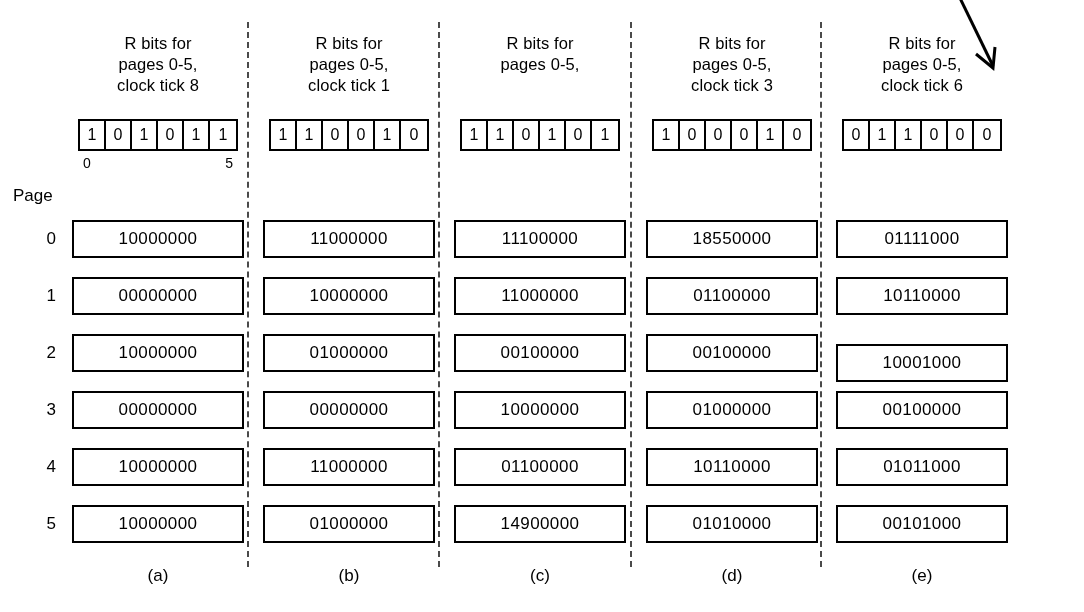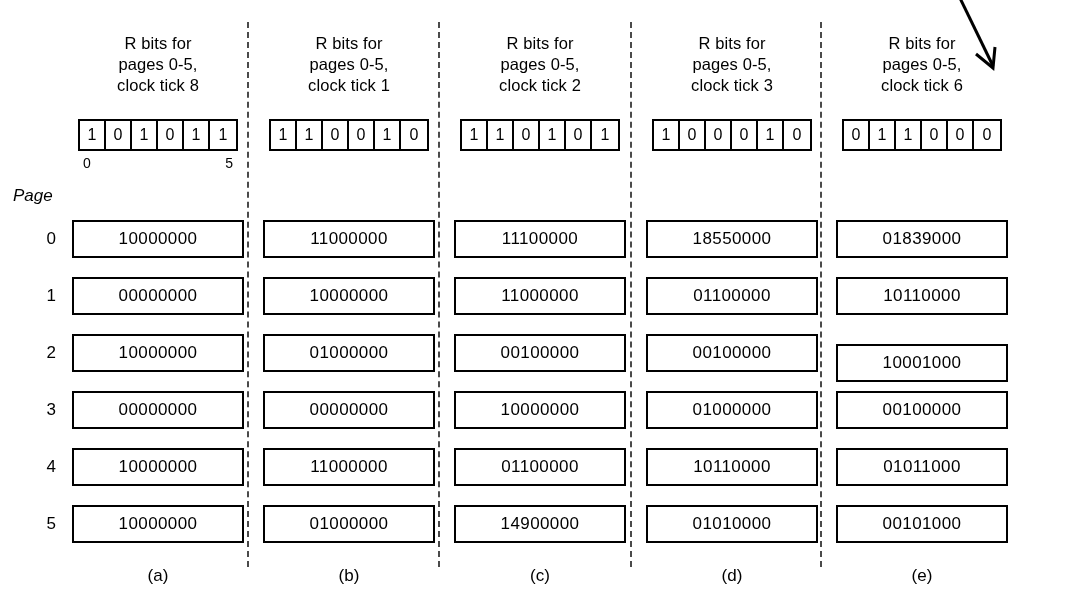--- a/index.html
+++ b/index.html
@@ -112,21 +112,20 @@
     text-align: center;
     font-size: 17px;
   }
 
   
   #page-label {
     position: absolute;
     left: 13px;
     top: 186px;
     font-size: 17px;
-    font-style: italic;
   }
   .page-num {
     position: absolute;
     left: 38px;
     width: 18px;
     text-align: right;
     font-size: 17px;
     height: 38px;
     line-height: 38px;
   }
@@ -205,21 +204,20 @@
     <div class="wordbox" style="top:391px">00000000</div>
     <div class="wordbox" style="top:448px">11000000</div>
     <div class="wordbox" style="top:505px">01000000</div>
     <div class="caption">(b)</div>
   </div>
 
   <div class="column" style="left:444px">
     <div class="col-header">
       <span class="hline">R bits for</span>
       <span class="hline">pages 0-5,</span>
-      <span class="hline">clock tick 2</span>
     </div>
     <div class="rbits">
       <div class="rbit">1</div>
       <div class="rbit">1</div>
       <div class="rbit">0</div>
       <div class="rbit">1</div>
       <div class="rbit">0</div>
       <div class="rbit">1</div>
     </div>
     <div class="wordbox" style="top:220px">11100000</div>
@@ -261,21 +259,21 @@
       <span class="hline">clock tick 6</span>
     </div>
     <div class="rbits">
       <div class="rbit">0</div>
       <div class="rbit">1</div>
       <div class="rbit">1</div>
       <div class="rbit">0</div>
       <div class="rbit">0</div>
       <div class="rbit">0</div>
     </div>
-    <div class="wordbox" style="top:220px">01839000</div>
+    <div class="wordbox" style="top:220px">01111000</div>
     <div class="wordbox" style="top:277px">10110000</div>
     <div class="wordbox" style="top:344px">10001000</div>
     <div class="wordbox" style="top:391px">00100000</div>
     <div class="wordbox" style="top:448px">01011000</div>
     <div class="wordbox" style="top:505px">00101000</div>
     <div class="caption">(e)</div>
   </div>
 
   <svg id="arrow" viewBox="0 0 80 90">
     <line x1="18" y1="0" x2="53" y2="72" stroke="#000" stroke-width="3"></line>

